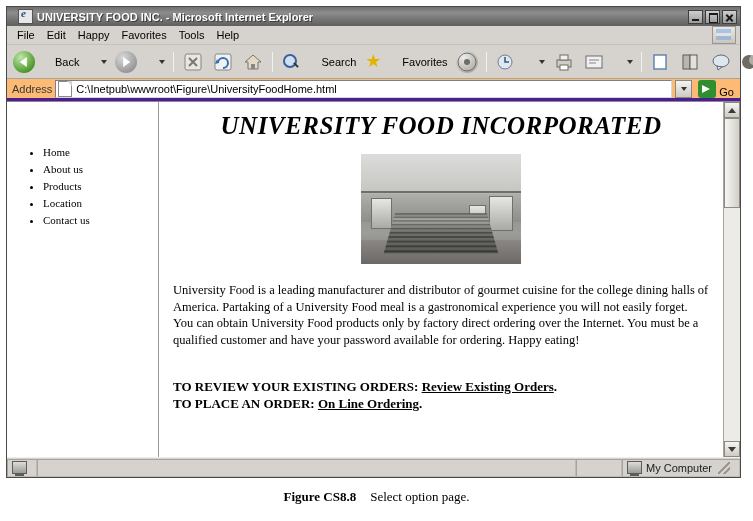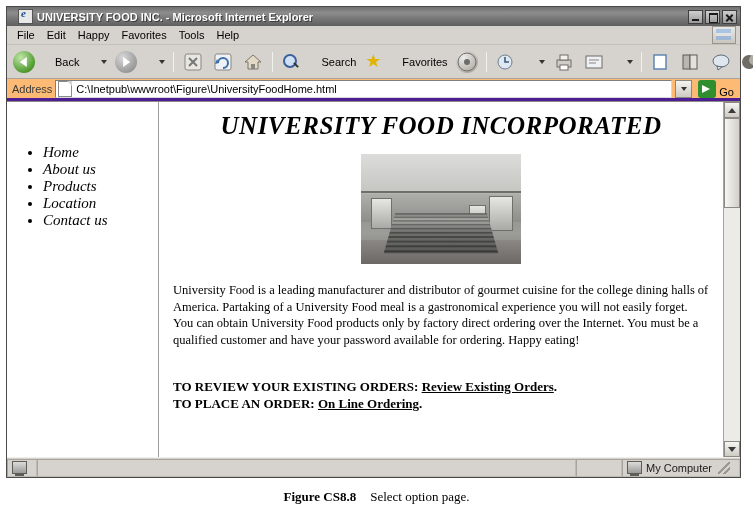--- a/index.html
+++ b/index.html
@@ -323,25 +323,24 @@
     padding-top: 42px;
     box-sizing: border-box;
   }
   .leftcol ul {
     margin: 0;
     padding-left: 36px;
     list-style: disc;
   }
   .leftcol li {
     font-family: "Liberation Serif", serif;
-    font-size: 15px;
+    font-size: 11px;
     color: #000;
     line-height: 16px;
     margin-bottom: 1px;
-    font-style: italic;
   }
   .rightcol {
     flex: 1 1 auto;
     padding: 6px 14px 0 14px;
     box-sizing: border-box;
     overflow: hidden;
   }
   .site-title {
     font-family: "Liberation Serif", serif;
     font-style: italic;

